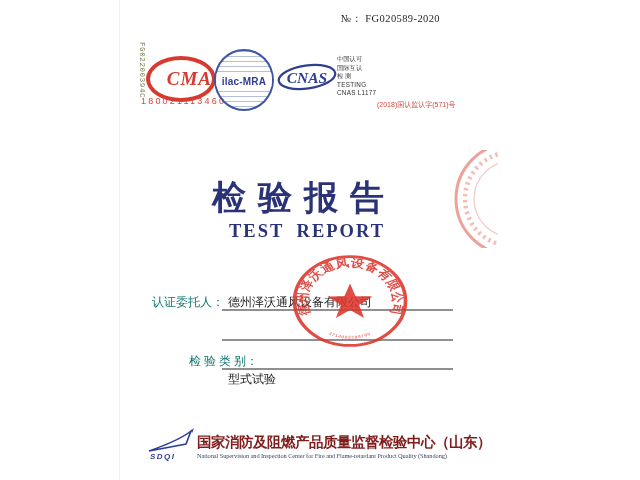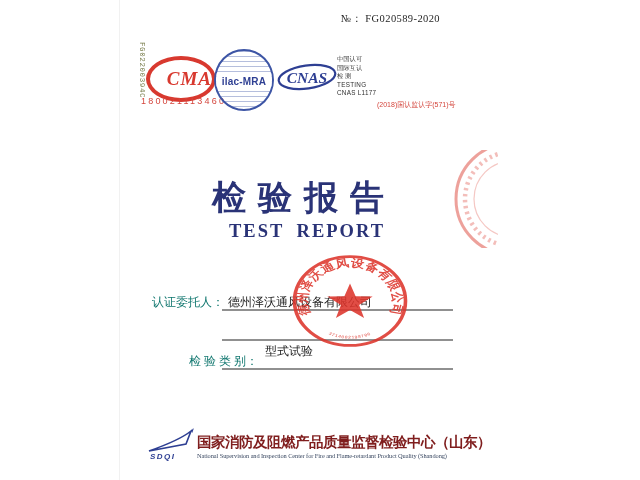--- a/index.html
+++ b/index.html
@@ -86,21 +86,21 @@
   <div class="abs title-zh">检验报告</div>
   <div class="abs title-en">TEST REPORT</div>
 
   <div class="abs f-label" style="left:152px;top:294px;">认证委托人：</div>
   <div class="abs f-value" style="left:228px;top:294px;">德州泽沃通风设备有限公司</div>
   <div class="abs f-line" style="top:309px;"></div>
 
   <div class="abs f-line" style="top:339px;"></div>
 
   <div class="abs f-label" style="left:152px;top:353px;margin-left:37px;">检 验 类 别：</div>
-  <div class="abs f-value" style="left:228px;top:343px;margin-left:37px;">型式试验</div>
+  <div class="abs f-value" style="left:228px;top:371px;">型式试验</div>
   <div class="abs f-line" style="top:368px;"></div>
 
   <div class="abs stamp">
     <svg width="120" height="120" viewBox="0 0 120 120">
       <circle cx="60" cy="60" r="55.5" fill="none" stroke="#dd352c" stroke-width="3.6"></circle>
       <path id="stampArc" d="M 21.03,78.17 A 43,43 0 1 1 98.97,78.17" fill="none"></path>
       <text font-size="13.5" font-weight="bold" fill="#dd352c" font-family="Liberation Sans,sans-serif">
         <textPath href="#stampArc" startOffset="2" textLength="168" lengthAdjust="spacing">德州泽沃通风设备有限公司</textPath>
       </text>
       <polygon fill="#dd352c" points="60,38 65.6,54.2 82.7,54.5 69.1,64.9 74.1,81.3 60,71.4 45.9,81.3 50.9,64.9 37.3,54.5 54.4,54.2"></polygon>

